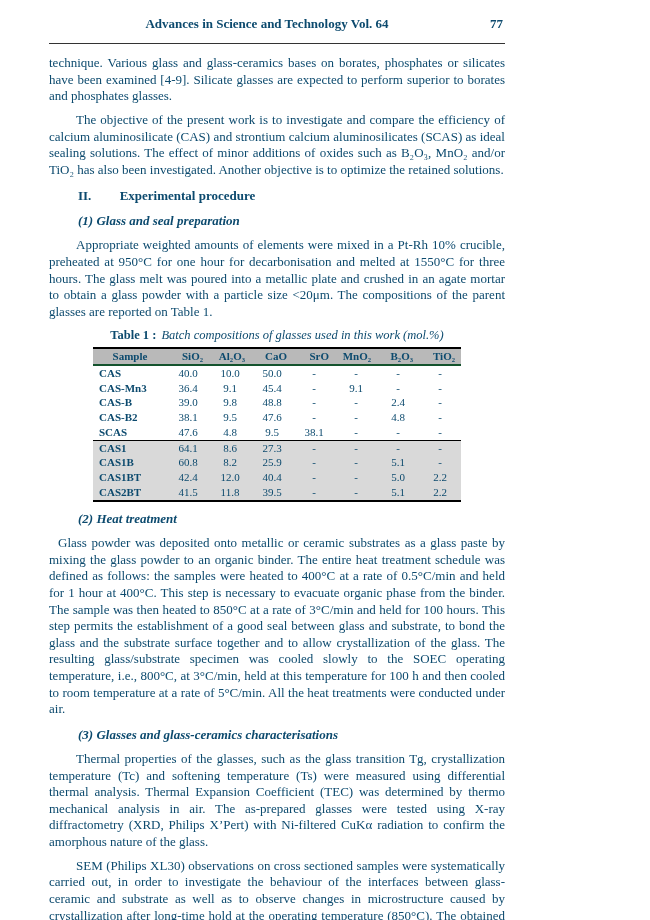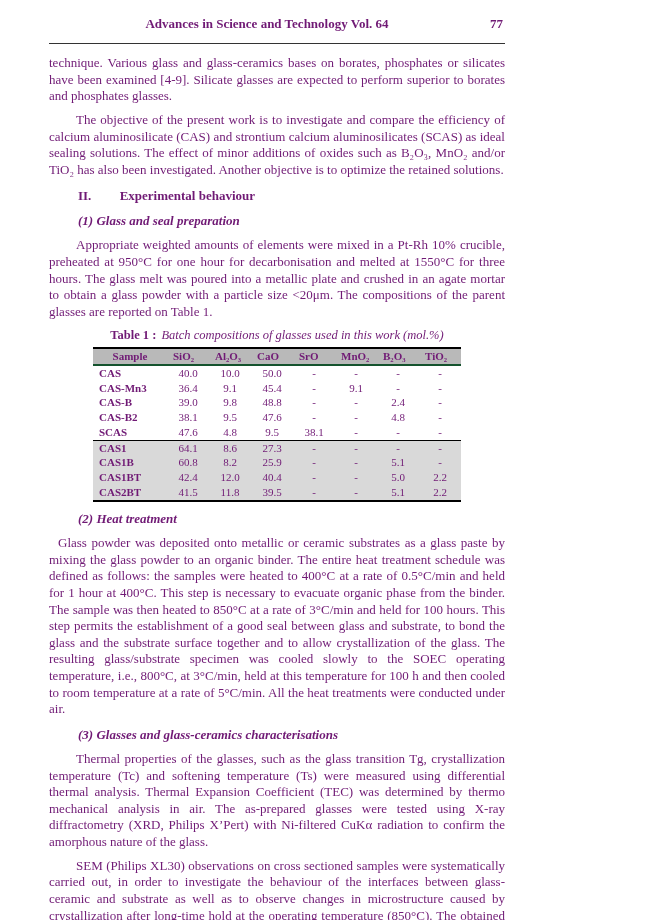--- a/index.html
+++ b/index.html
@@ -3,21 +3,21 @@
 <meta charset="utf-8">
 <style>
   html, body { margin: 0; padding: 0; background: #ffffff; }
   .page {
     position: relative;
     width: 554px;
     height: 920px;
     box-sizing: border-box;
     background: #ffffff;
     font-family: "Liberation Serif", "DejaVu Serif", serif;
-    color: #701a75;
+    color: #0c4a6e;
     padding: 16px 49px 10px 49px;
     overflow: hidden;
   }
   
   .page-header { position: relative; height: 20px; }
   .journal-title {
     text-align: center;
     font-weight: bold;
     font-size: 13px;
     padding-right: 20px;
@@ -71,21 +71,21 @@
     font-size: 11px;
     border-top: 2.5px solid #000;
     border-bottom: 2.5px solid #000;
   }
   .comp-table thead tr {
     background: #b9b9b9;
     border-bottom: 2px solid #14532d;
   }
   .comp-table th {
     font-weight: bold;
-    text-align: left;
+    text-align: right;
     padding: 1px 6px;
     line-height: 1.25;
   }
   .comp-table th:first-child { text-align: center; min-width: 62px; }
   .comp-table td {
     padding: 0.5px 6px;
     line-height: 1.25;
     text-align: center;
     min-width: 30px;
   }
@@ -106,21 +106,21 @@
     <div class="page-number">77</div>
   </header>
   <div class="header-rule"></div>
 
   <p class="body-para">technique. Various glass and glass-ceramics bases on borates, phosphates or silicates have been examined [4-9]. Silicate glasses are expected to perform superior to borates and phosphates glasses.</p>
 
   <p class="body-para indent">The objective of the present work is to investigate and compare the efficiency of calcium aluminosilicate (CAS) and strontium calcium aluminosilicates (SCAS) as ideal sealing solutions. The effect of minor additions of oxides such as B₂O₃, MnO₂ and/or TiO₂ has also been investigated. Another objective is to optimize the retained solutions.</p>
 
   <h2 class="section-heading">
     <span class="sec-num">II.</span>
-    <span class="sec-title">Experimental behaviour</span>
+    <span class="sec-title">Experimental procedure</span>
   </h2>
 
   <h3 class="subsection-heading">(1) Glass and seal preparation</h3>
 
   <p class="body-para indent">Appropriate weighted amounts of elements were mixed in a Pt-Rh 10% crucible, preheated at 950°C for one hour for decarbonisation and melted at 1550°C for three hours. The glass melt was poured into a metallic plate and crushed in an agate mortar to obtain a glass powder with a particle size &lt;20μm. The compositions of the parent glasses are reported on Table 1.</p>
 
   <div class="table-caption">
     <span class="cap-label">Table 1 :</span><span class="cap-text">Batch compositions of glasses used in this work (mol.%)</span>
   </div>
 

